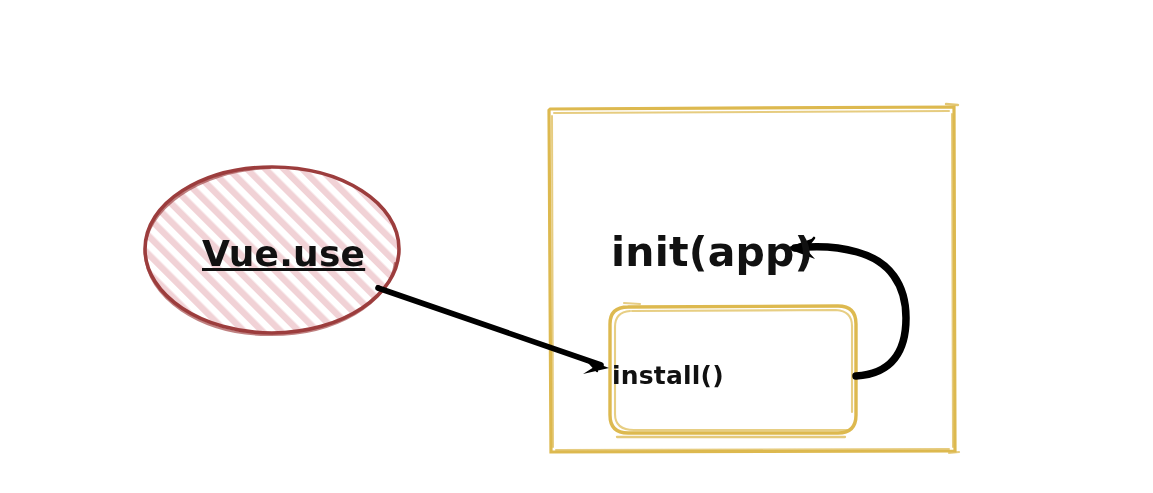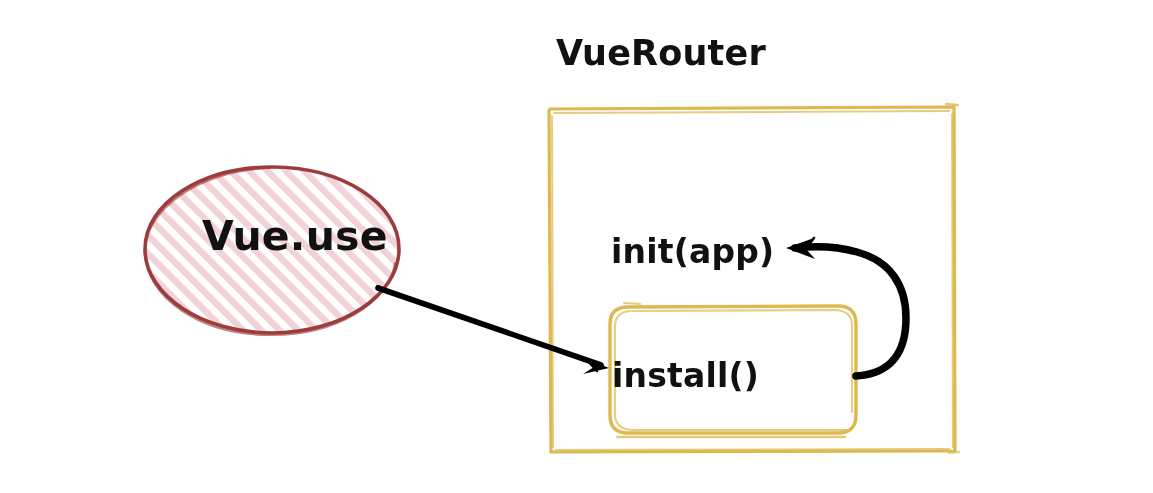--- a/index.html
+++ b/index.html
@@ -42,35 +42,36 @@
   }
   #label-constructor {
     left: 611px;
     top: 155px;
     font-size: 33px;
     line-height: 40px;
   }
   #label-init-app {
     left: 611px;
     top: 232px;
-    font-size: 33px;
+    font-size: 41px;
     line-height: 40px;
   }
   #label-install {
     left: 612px;
     top: 356px;
-    font-size: 33px;
+    font-size: 25px;
     line-height: 40px;
     text-align: center;
   }
   #label-vue-use {
     left: 202px;
-    top: 216px;
-    font-size: 41px;
+    top: 234px;
+    font-size: 36px;
     line-height: 40px;
+    text-decoration: underline;
   }
   #watermark {
     position: absolute;
     left: 978px;
     top: 455px;
     font-family: "DejaVu Sans", sans-serif;
     font-size: 15px;
     line-height: 20px;
     color: #c9c9c9;
     white-space: nowrap;
@@ -145,21 +146,20 @@
     <g>
       <path d="M 856 376
                C 893 374 906 350 906 318
                C 906 285 890 261 857 252
                C 836 246 812 246 795 248" fill="none" stroke="#000000" stroke-width="7.5" stroke-linecap="round"></path>
       <path d="M 786 248 L 814 238 L 806 249 L 815 259 Z" fill="#000000"></path>
       <path d="M 814 238 L 803 252" stroke="#000000" stroke-width="2.6" stroke-linecap="round"></path>
     </g>
   </svg>
 
-  <div class="hand-text" id="title-vuerouter">VueRouter</div>
 
 
   <div class="hand-text" id="label-init-app">init(app)</div>
 
   <div class="hand-text" id="label-install">install()</div>
 
   <div class="hand-text" id="label-vue-use">Vue.use</div>
 
 
 </div>

